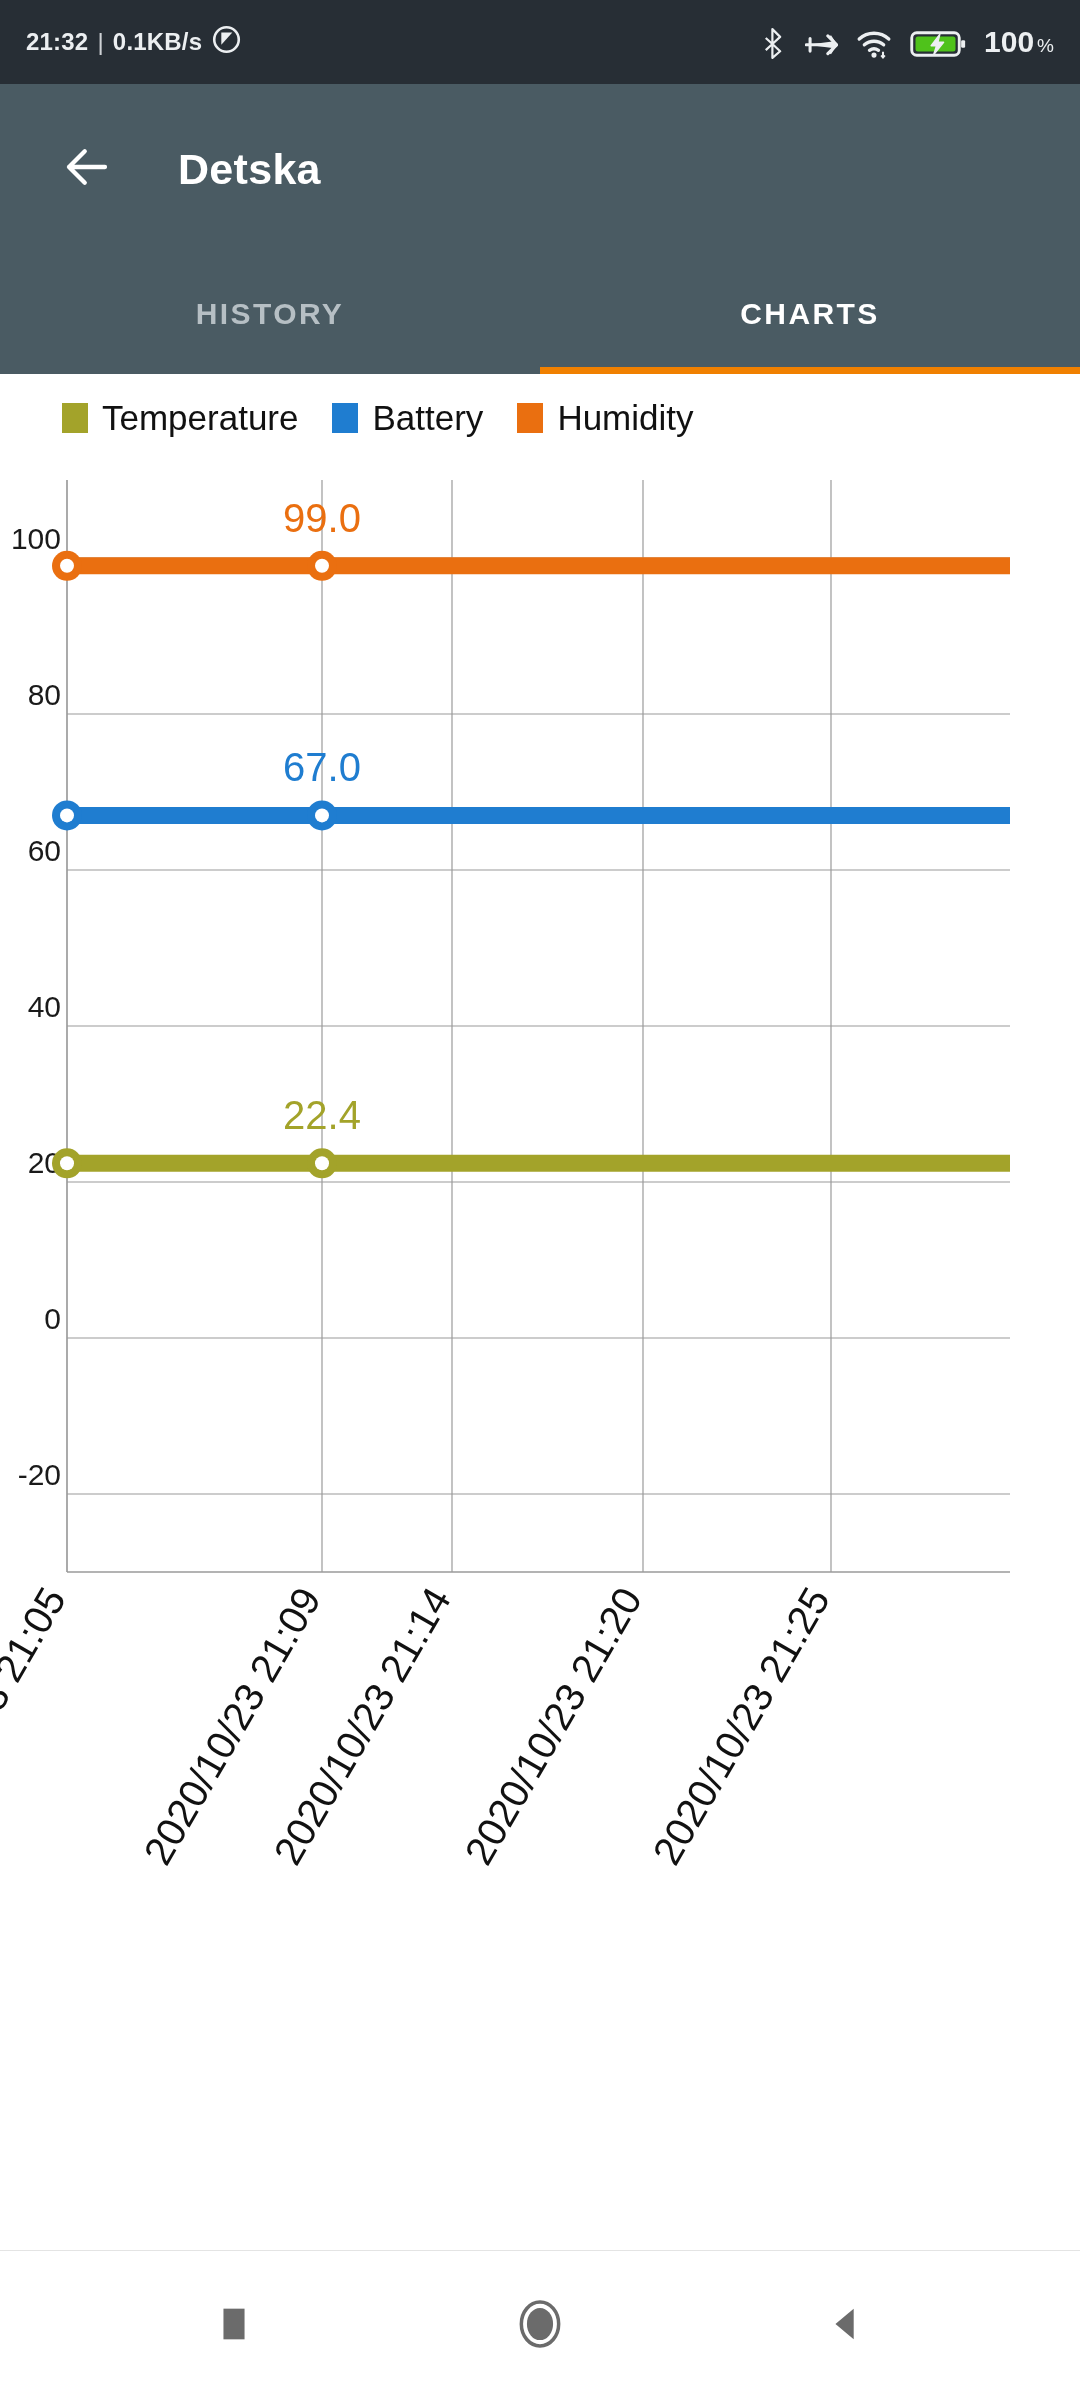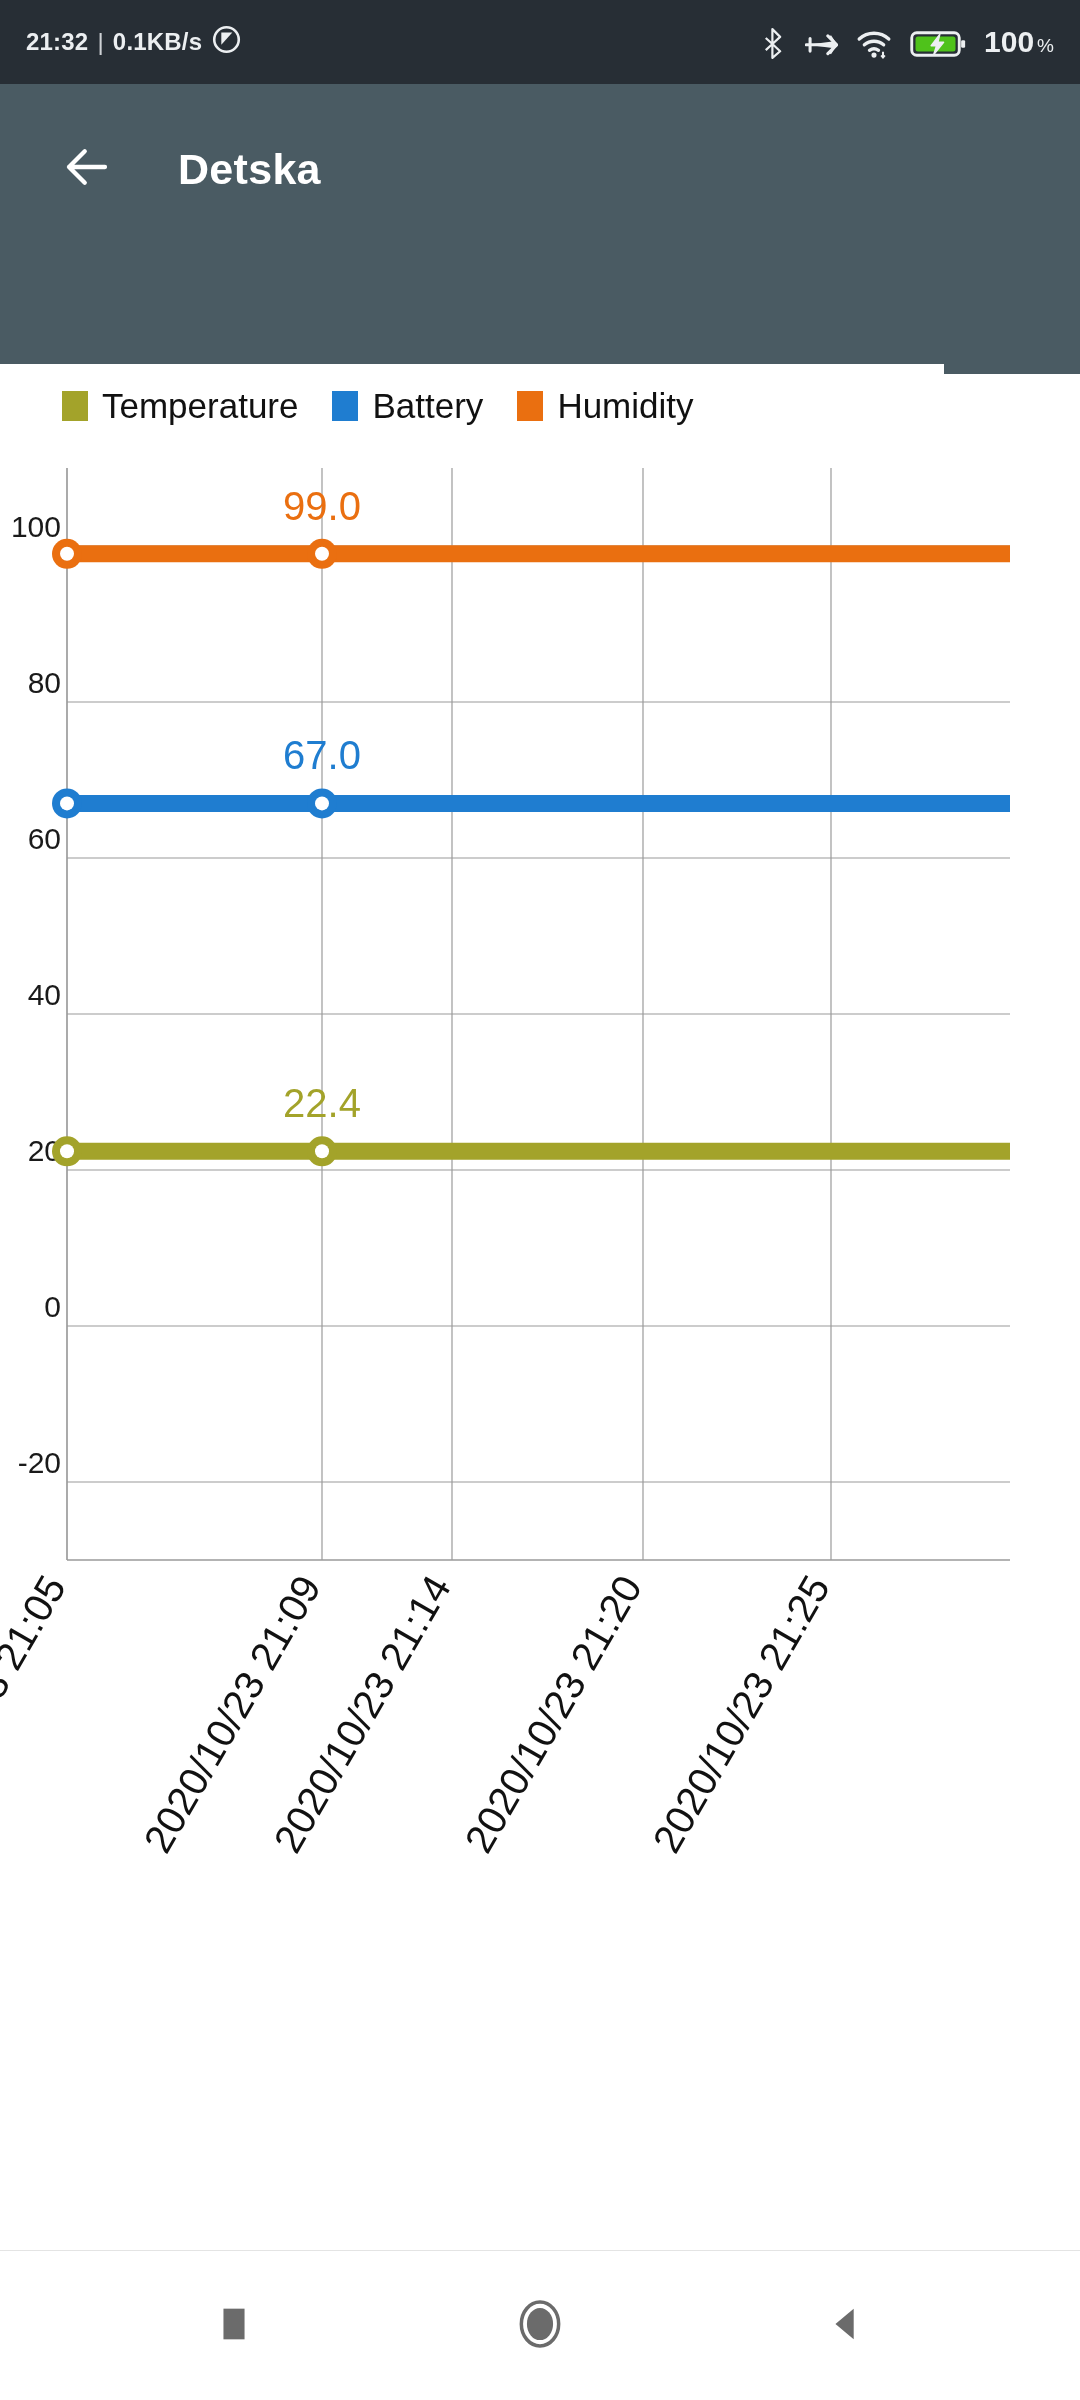--- a/index.html
+++ b/index.html
@@ -39,21 +39,21 @@
     flex:1; display:flex; align-items:center; justify-content:center;
     font-size:30px; font-weight:bold; letter-spacing:2.4px; cursor:pointer;
     position:relative; color:#b6bfc4;
   }
   .tab.active{ color:#ffffff; }
   .tab.active::after{
     content:""; position:absolute; left:0; right:0; bottom:0; height:7px; background:#f08000;
   }
 
   
-  .chart-area{ position:absolute; left:0; top:364px; width:944px; height:1876px; background:#fff; }
+  .chart-area{ position:absolute; left:0; top:376px; width:944px; height:1876px; background:#fff; }
 
   .legend{ display:flex; align-items:center; gap:0; padding:22px 0 0 62px; }
   .legend-item{ display:flex; align-items:center; margin-right:34px; }
   .legend-swatch{ width:26px; height:30px; margin-right:14px; }
   .legend-label{ font-size:35px; color:#111; }
 
   .plot{ position:absolute; left:0; top:86px; width:1080px; height:1790px; }
   .plot svg{ display:block; }
 
   
@@ -120,20 +120,22 @@
       <div class="back-btn">
         <span>
           <svg width="54" height="54" viewBox="0 0 24 24">
             <path d="M20 12 L4 12 M11 5 L4 12 L11 19" fill="none" stroke="#ffffff" stroke-width="1.9" stroke-linecap="round" stroke-linejoin="round"></path>
           </svg>
         </span>
       </div>
       <div class="title">Detska</div>
     </div>
     <div class="tabs">
+      <div class="tab">HISTORY</div>
+      <div class="tab active">CHARTS</div>
     </div>
   </div>
 
   <div class="chart-area">
 
     <div class="legend">
       <div class="legend-item">
         <span class="legend-swatch" style="background:#a3a32a"></span>
         <span class="legend-label">Temperature</span>
       </div>

